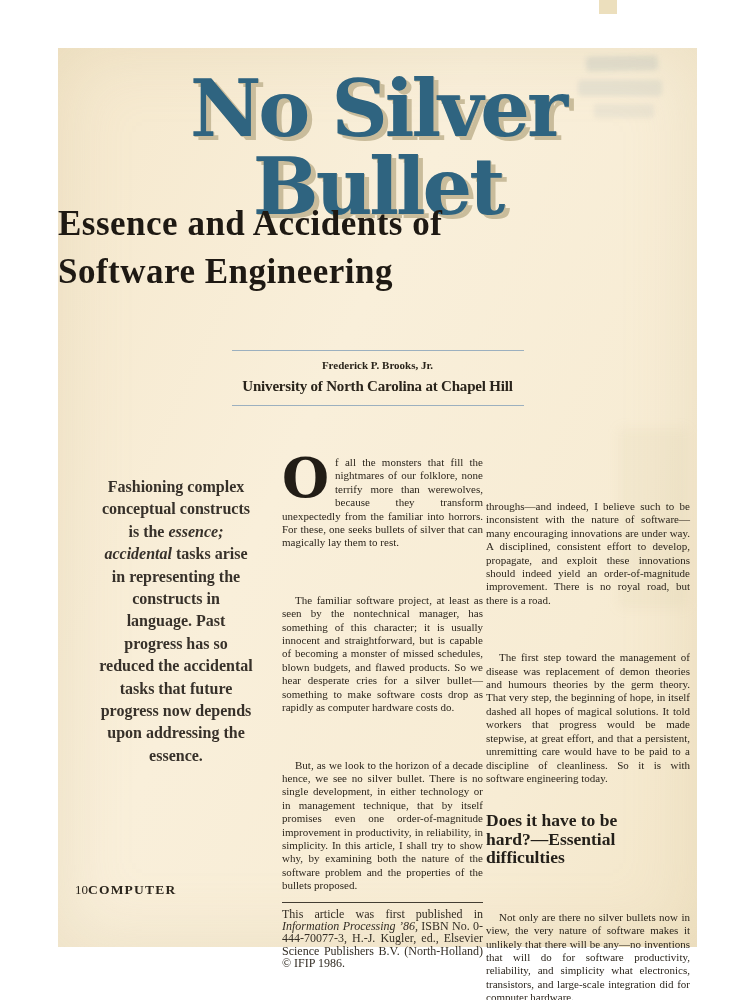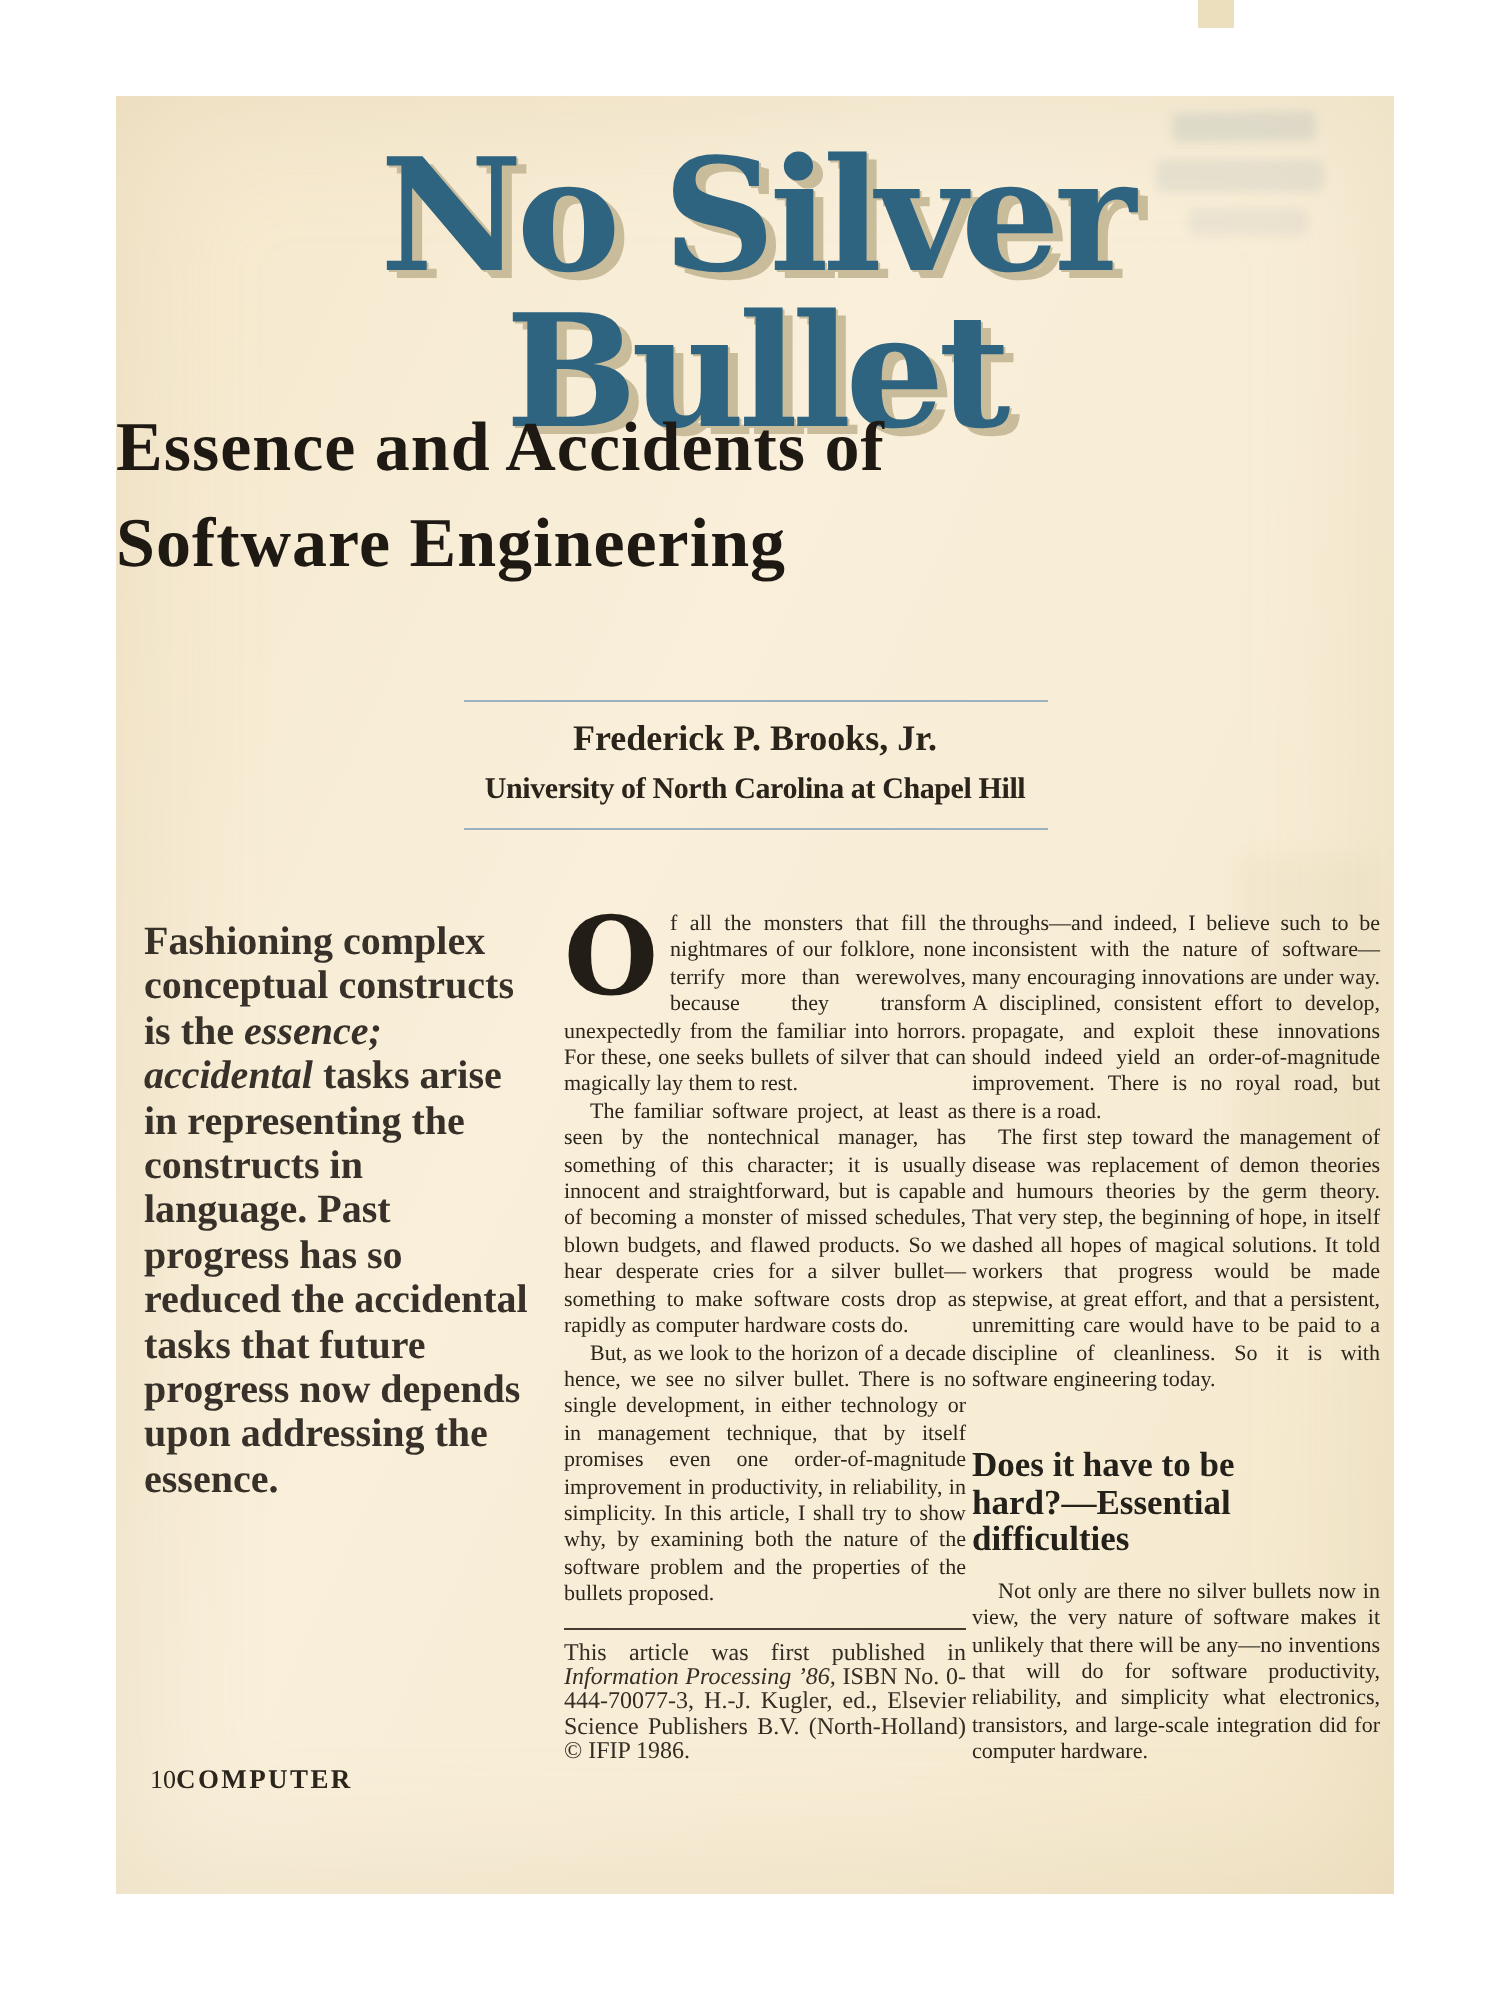--- a/index.html
+++ b/index.html
@@ -46,42 +46,43 @@
   }
   .byline {
     position: absolute; top: 302px; left: 50%; transform: translateX(-50%);
     width: 292px;
     border-top: 1px solid #9cb0bf;
     border-bottom: 1px solid #9cb0bf;
     padding: 8px 0 10px 0;
     text-align: center;
     color: #2a241b;
   }
-  .author { font-weight: bold; font-size: 18px; margin-bottom: 7px; text-align: center; }
+  .author { font-weight: bold; font-size: 11px; margin-bottom: 7px; text-align: center; }
   .affiliation { font-weight: bold; font-size: 15px; letter-spacing: -0.2px; }
 
   .col { position: absolute; color: #2b251c; }
   .col-left  { left: 14px;  top: 412px; width: 208px; }
   .col-mid   { left: 224px; top: 408px; width: 201px; }
   .col-right { left: 428px; top: 408px; width: 204px; }
 
   .pull-quote {
-    margin: 0;
+    margin: 16px;
     font-weight: bold;
-    font-size: 20px; line-height: 22.4px;
+    font-size: 16px; line-height: 22.4px;
     white-space: pre-line;
     color: #37312a;
+    text-align: center;
   }
   .body-p, .para-list p {
     margin: 0;
     font-size: 11px; line-height: 13.4px;
     text-align: justify;
     hyphens: auto;
   }
-  .para-list p { text-indent: 13px; }
+  .para-list p { text-indent: 13px; margin-top: 44px; }
   .para-list.cont p:first-child { text-indent: 0; }
   .dropcap {
     float: left;
     font-family: "DejaVu Serif", serif;
     font-weight: bold;
     font-size: 54px; line-height: 40px;
     padding: 2px 6px 0 0;
     color: #221d16;
   }
   .footnote {

